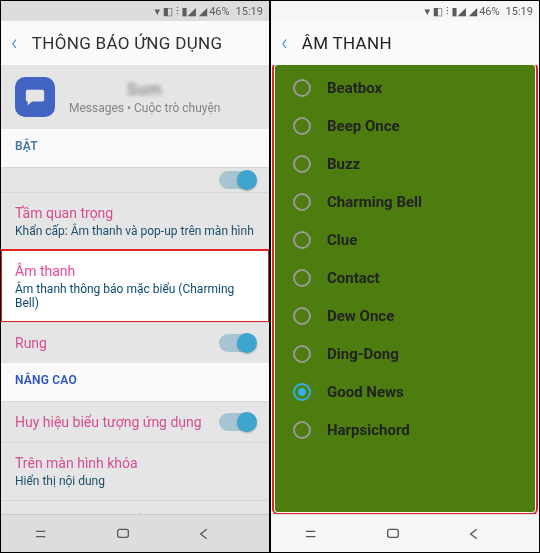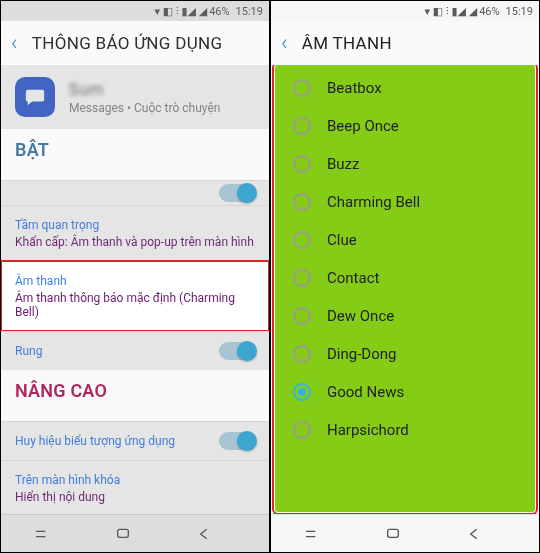--- a/index.html
+++ b/index.html
@@ -46,36 +46,36 @@
   }
   .appbar .back {
     color: #2d87c8;
     font-size: 22px;
     margin-right: 14px;
     font-weight: 300;
     line-height: 1;
   }
   .content { flex: 1; overflow: hidden; position: relative; }
   .section-header {
-    font-size: 18px;
+    font-size: 12px;
     font-weight: 600;
     color: #3e7db2;
-    padding: 10px 14px 20px;
+    padding: 10px 14px 14px;
     letter-spacing: 0.2px;
   }
-  .section-header.grey { color: #be185d; }
+  .section-header.grey { color: #1d4ed8; }
   .row {
     background: #fff;
     padding: 12px 14px;
     border-top: 1px solid #eee;
     position: relative;
   }
-  .row:first-child { border-top: none; }
-  .row .title { font-size: 12px; color: #3b82f6; }
-  .row .sub { font-size: 12px; color: #701a75; margin-top: 3px; }
+  .row:first-child { border-top: none; text-align: center; }
+  .row .title { font-size: 14px; color: #ec4899; }
+  .row .sub { font-size: 12px; color: #0c4a6e; margin-top: 3px; }
   .row.app {
     display: flex;
     align-items: center;
     gap: 14px;
   }
   .app-icon {
     width: 40px; height: 40px; border-radius: 10px;
     background: #3a63d6;
     display: flex; align-items: center; justify-content: center;
   }
@@ -108,26 +108,27 @@
     display: flex;
     flex-shrink: 0;
   }
   .navbar .nb { flex: 1; display: flex; align-items: center; justify-content: center; color: #555; }
   .navbar svg { width: 18px; height: 16px; }
 
   
   .sound-card {
     position: absolute;
     top: 0; left: 4px; right: 4px; bottom: 2px;
-    background: #84cc16;
+    background: #4d7c0f;
     border-radius: 3px;
     outline: 2px solid #e02424;
     outline-offset: 1px;
     overflow: hidden;
     padding: 4px 0;
+    font-weight: bold;
   }
   .opt {
     display: flex;
     align-items: center;
     gap: 16px;
     padding: 10px 18px;
   }
   .radio {
     width: 18px; height: 18px; border-radius: 50%;
     border: 2px solid #9a9a9a;
@@ -172,21 +173,21 @@
     <div class="section-header dim">BẬT</div>
     <div class="row dim">
       <span class="toggle"></span>
     </div>
     <div class="row dim">
       <div class="title">Tầm quan trọng</div>
       <div class="sub">Khẩn cấp: Âm thanh và pop-up trên màn hình</div>
     </div>
     <div class="row highlight">
       <div class="title">Âm thanh</div>
-      <div class="sub">Âm thanh thông báo mặc định (Charming Bell)</div>
+      <div class="sub">Âm thanh thông báo mặc biểu (Charming Bell)</div>
     </div>
     <div class="row dim">
       <div class="title">Rung</div>
       <span class="toggle"></span>
     </div>
     <div class="section-header grey dim">NÂNG CAO</div>
     <div class="row dim">
       <div class="title">Huy hiệu biểu tượng ứng dụng</div>
       <span class="toggle"></span>
     </div>

